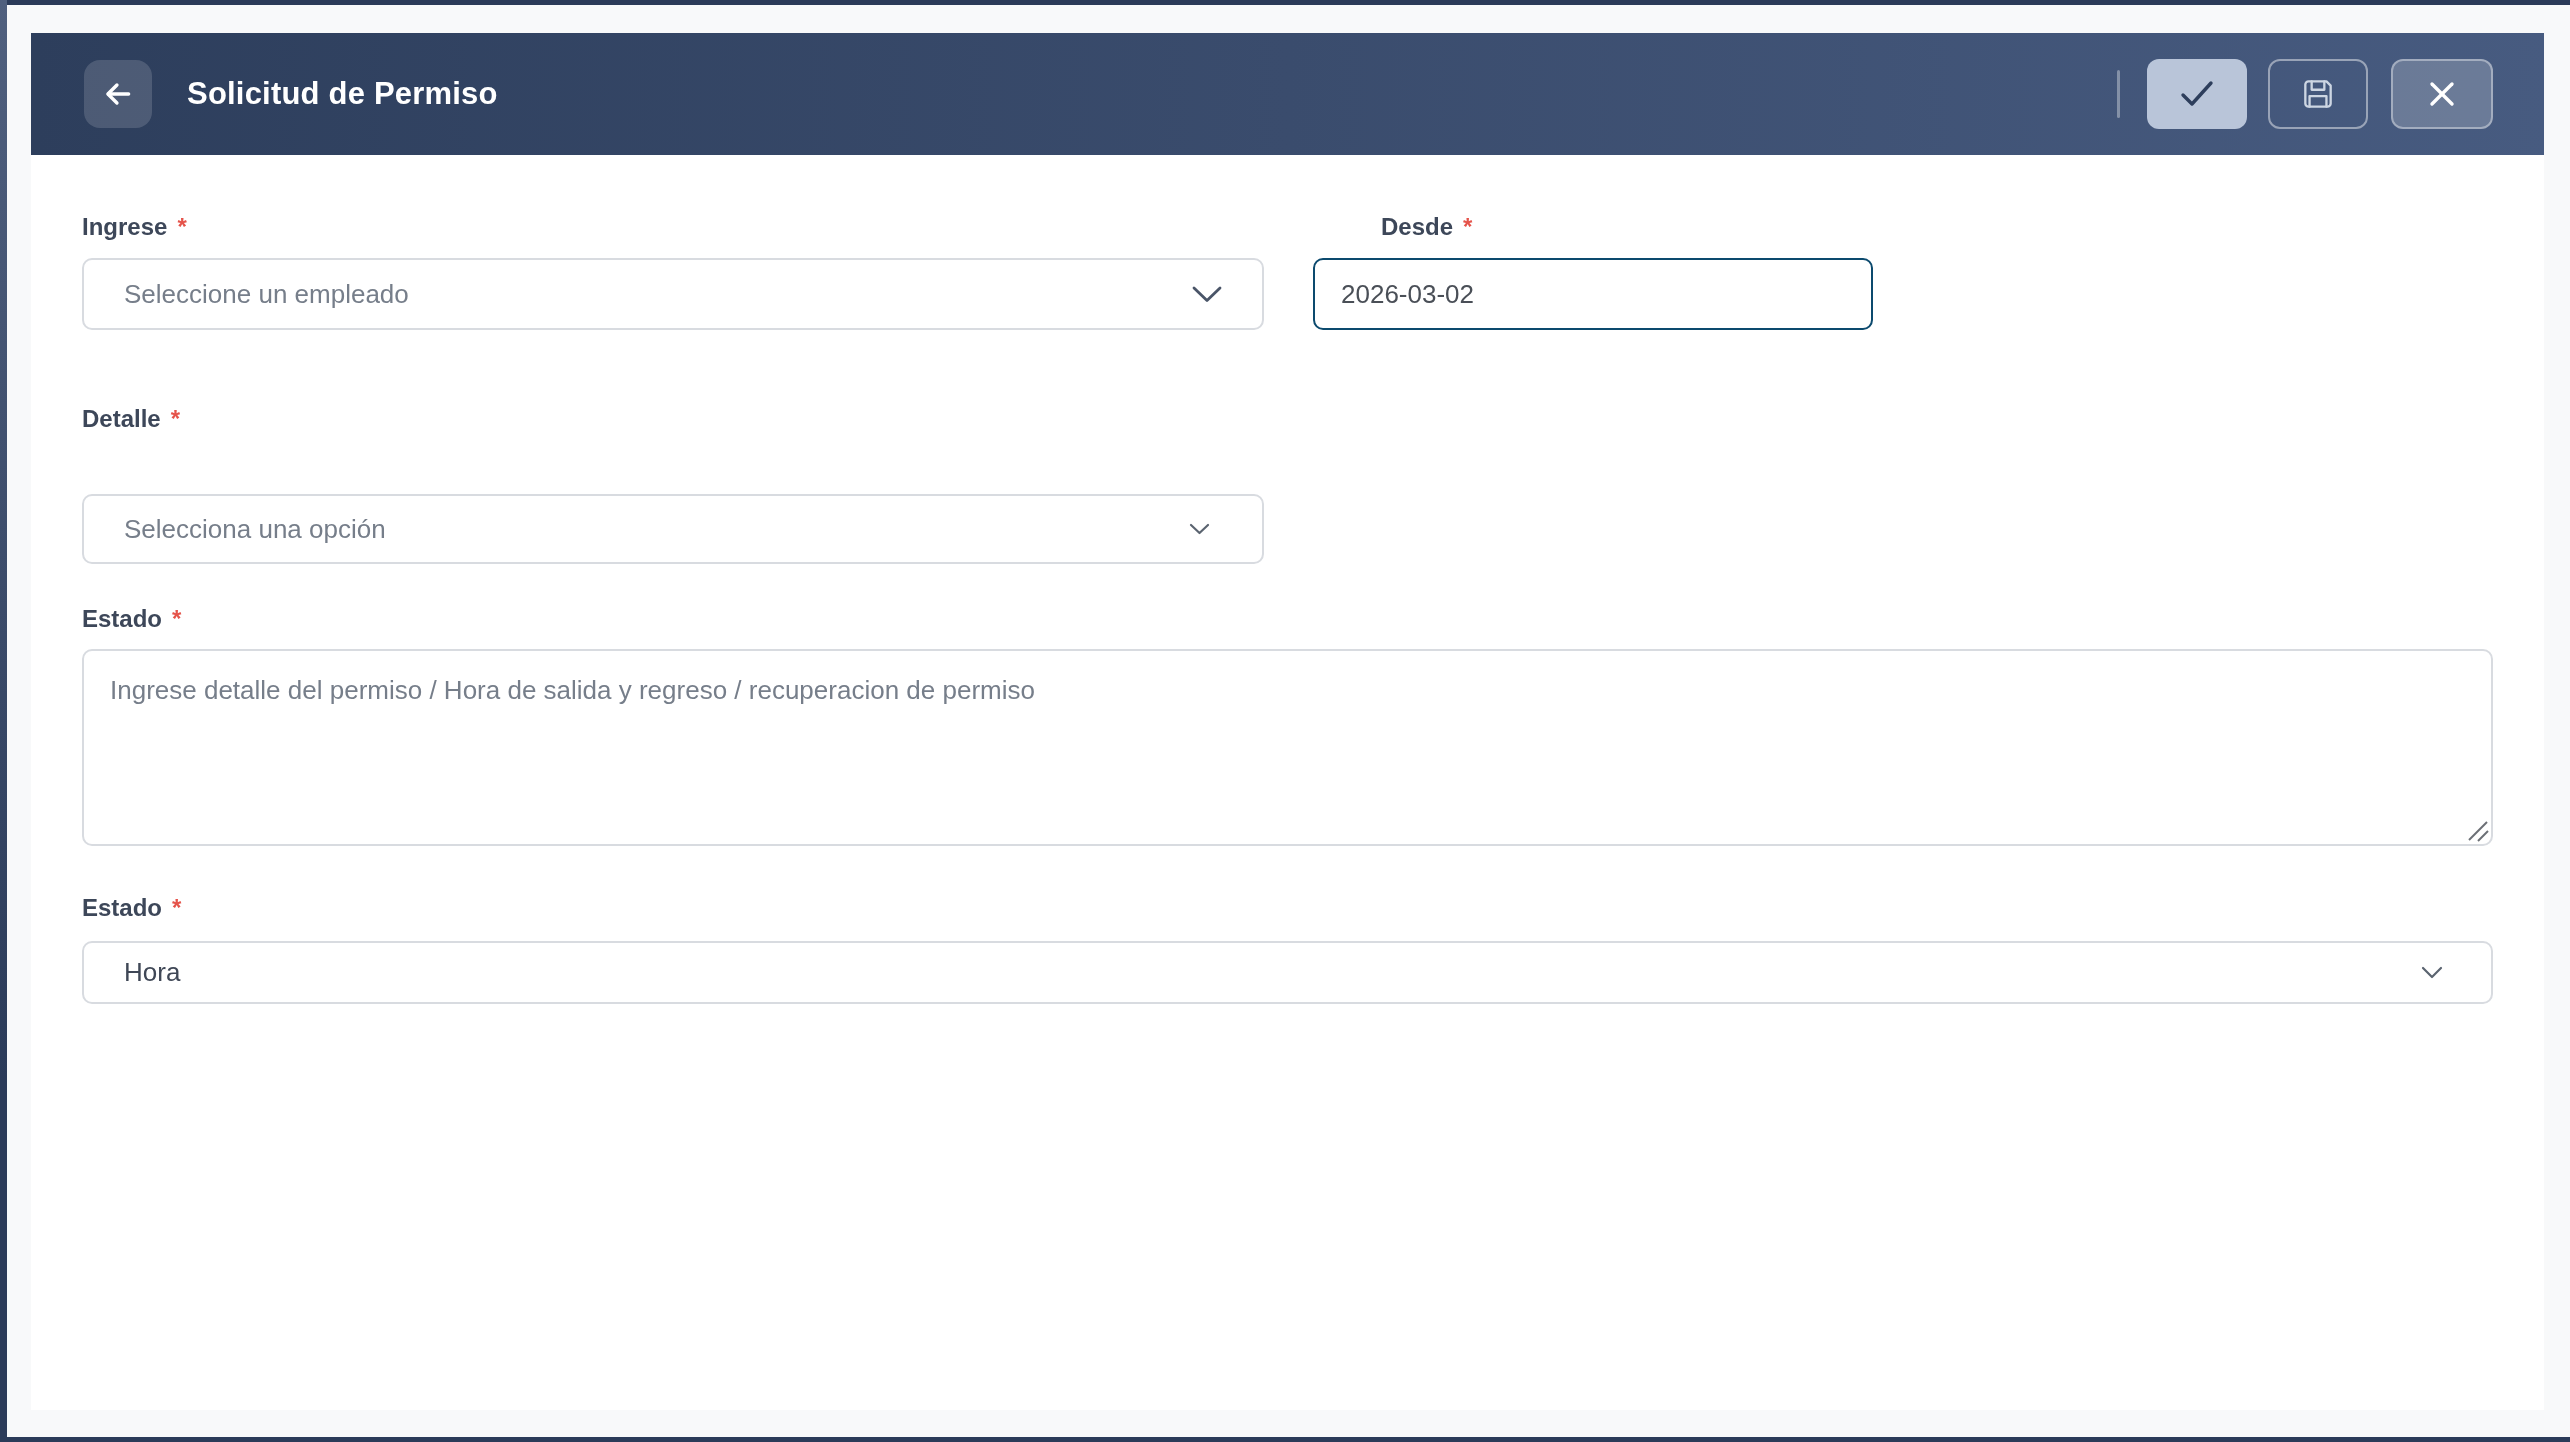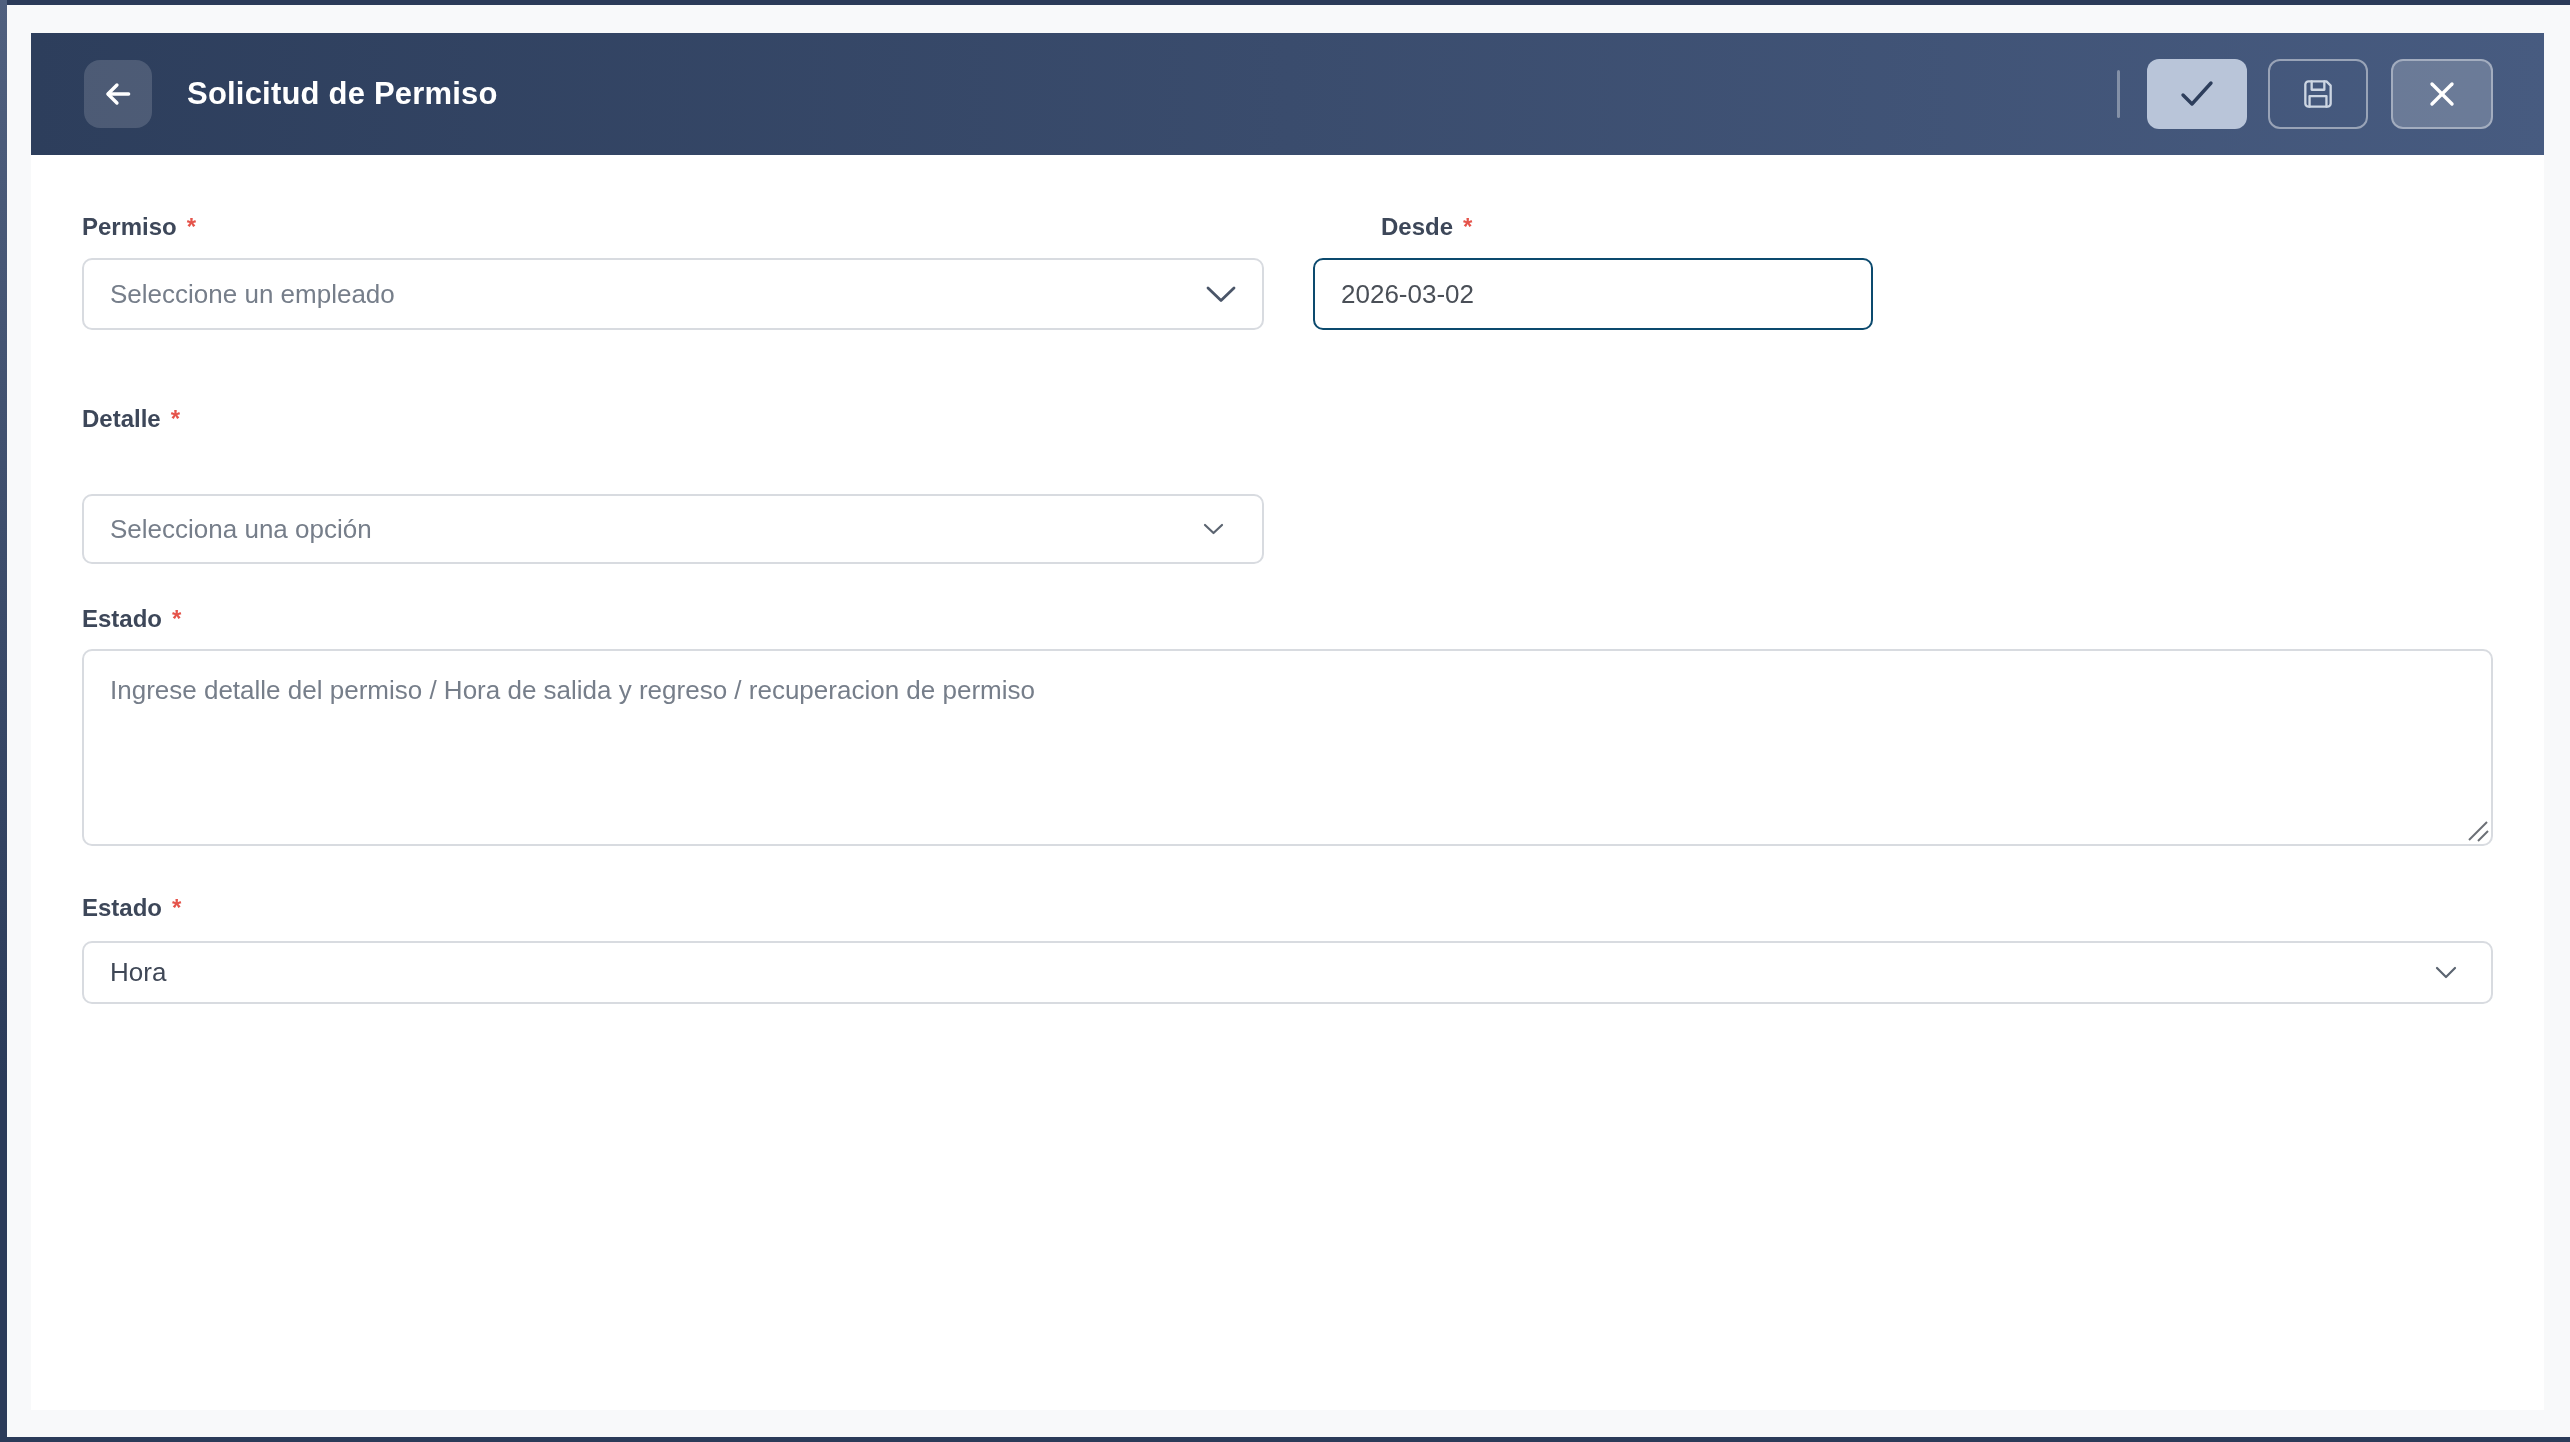--- a/index.html
+++ b/index.html
@@ -56,21 +56,21 @@
   .req { color: #e5544b; font-size: 24px; font-weight: 600; }
 
   .control {
     position: absolute; background: #fff;
     border: 2px solid #d8dbe0; border-radius: 10px;
     display: flex; align-items: center;
     font-size: 26px; color: #3f4756;
   }
   .control .ph { color: #767e8a; }
   .control .val { color: #3f4756; }
-  .select-box { padding: 0 26px; justify-content: space-between; cursor: pointer; }
+  .select-box { padding: 0 40px; justify-content: space-between; cursor: pointer; }
 
   .text-input {
     position: absolute; border: 2px solid #0c4a6e; border-radius: 10px;
     font-family: "Liberation Sans", "DejaVu Sans", sans-serif;
     font-size: 26px; color: #4a4f57; padding: 0 26px; background: #fff; outline: none;
   }
   .textarea {
     position: absolute; border: 2px solid #d8dbe0; border-radius: 10px;
     font-family: "Liberation Sans", "DejaVu Sans", sans-serif;
     font-size: 26px; color: #3f4756; padding: 24px 26px; background: #fff;
@@ -117,21 +117,21 @@
 
       <button class="hdr-btn btn-close">
         <svg width="30" height="30" viewBox="0 0 30 30" fill="none" stroke="#ffffff" stroke-width="3.4" stroke-linecap="round">
           <line x1="5" y1="5" x2="25" y2="25"></line>
           <line x1="25" y1="5" x2="5" y2="25"></line>
         </svg>
       </button>
     </div>
 
     <div class="field-label" style="left:51px; top:180px;">
-      <span>Permiso</span>
+      <span>Ingrese</span>
         <span class="req">*</span>
     </div>
     <div class="control select-box" style="left:51px; top:225px; width:1182px; height:72px;">
       <span class="ph">Seleccione un empleado</span>
       <svg width="30" height="17" viewBox="0 0 30 17" fill="none" stroke="#4a5568" stroke-width="2.8" stroke-linecap="round" stroke-linejoin="round">
         <polyline points="2 2 15 14.5 28 2"></polyline>
       </svg>
     </div>
 
     <div class="field-label" style="left:1315px; top:180px;margin-left:35px;">

